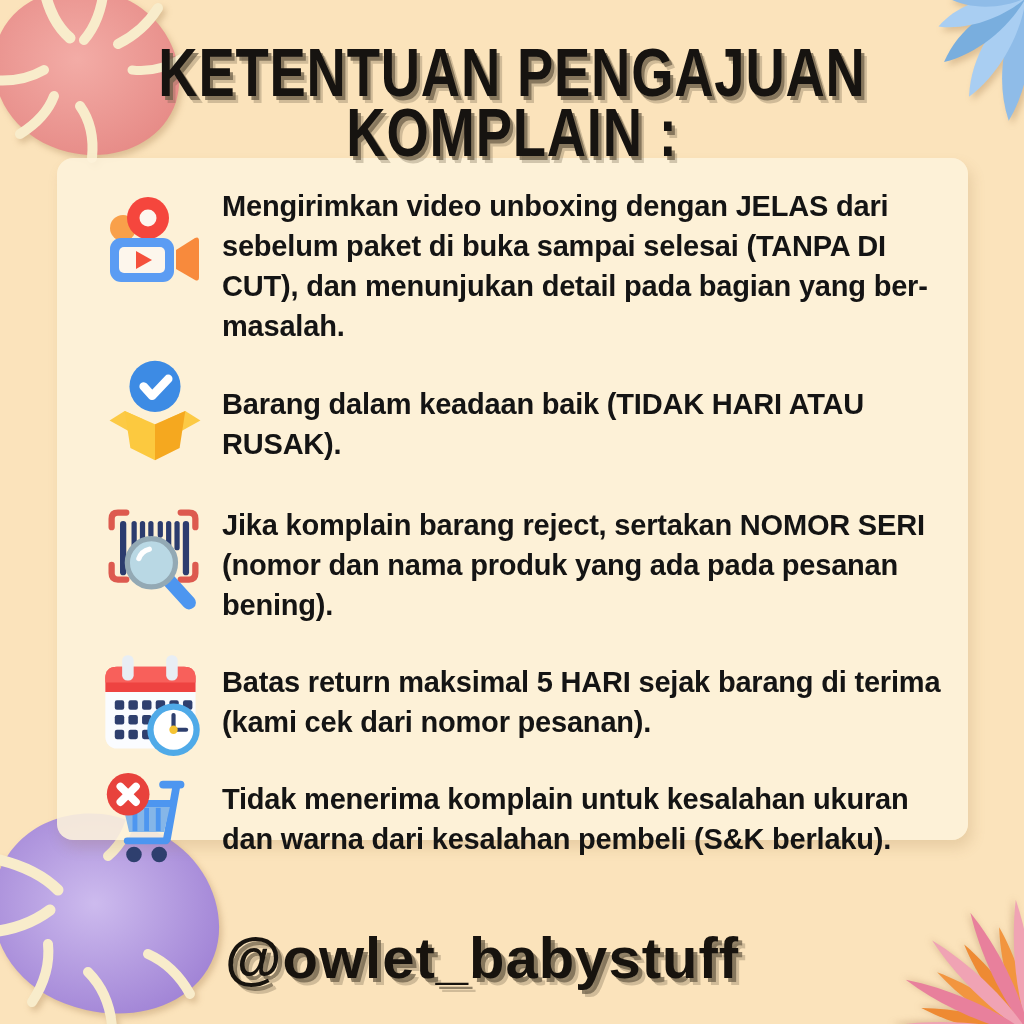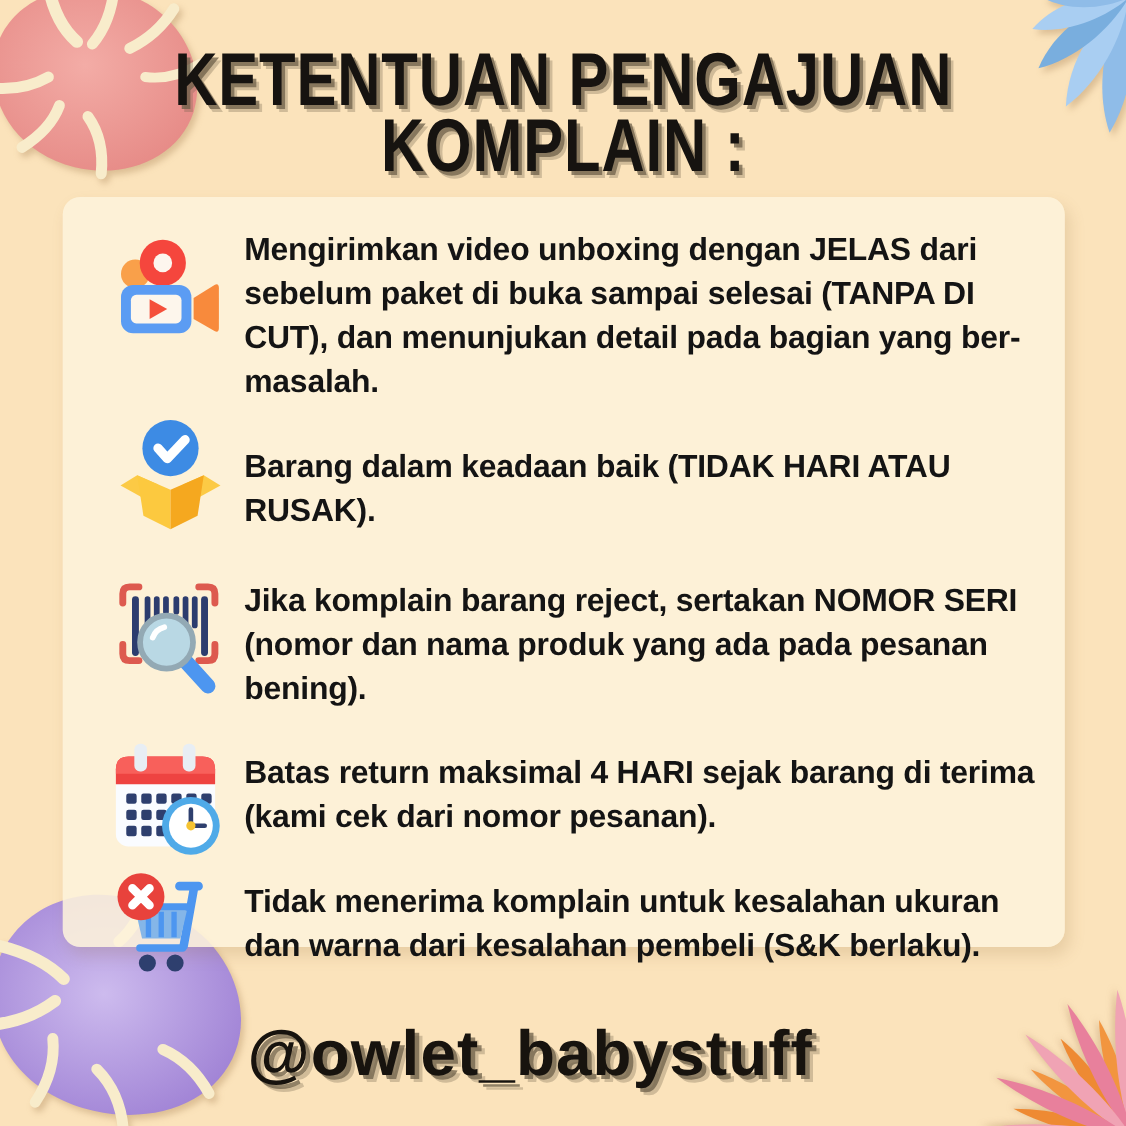--- a/index.html
+++ b/index.html
@@ -14,21 +14,21 @@
   .leaf.br{right:-14px;bottom:-14px;width:200px;height:175px;z-index:1;filter:drop-shadow(-3px -2px 3px rgba(150,105,60,.28));}
 
   
   .title{position:absolute;top:42px;left:0;width:1024px;z-index:3;
          text-align:center;font-weight:bold;color:#161310;
          font-size:68px;line-height:60px;letter-spacing:1px;
          transform:scaleX(.80);transform-origin:50% 50%;
          text-shadow:4px 4px 0 rgba(110,96,74,.75),7px 7px 0 rgba(110,96,74,.30);}
 
   
-  .panel{position:absolute;left:57px;top:179px;width:911px;height:682px;z-index:2;
+  .panel{position:absolute;left:57px;top:158px;width:911px;height:682px;z-index:2;
          background:rgba(253,242,219,.88);border-radius:16px;
          box-shadow:4px 8px 14px rgba(150,110,60,.18);}
   .rule{position:absolute;left:0;width:100%;}
   .rule-icon{position:absolute;}
   .rule-text{position:absolute;left:165px;width:780px;
              font-size:29px;line-height:40px;font-weight:bold;color:#141414;
              white-space:pre-line;letter-spacing:-0.2px;}
 
   
   .handle{position:absolute;top:924px;left:0;width:1024px;z-index:3;
@@ -212,21 +212,21 @@
           <rect x="15" y="76" width="9" height="9" rx="2"></rect>
             <rect x="28" y="76" width="9" height="9" rx="2"></rect>
           <rect x="41" y="76" width="9" height="9" rx="2"></rect>
         </g>
         <circle cx="71" cy="76" r="25" fill="#4FAAE8"></circle>
         <circle cx="71" cy="76" r="19" fill="#FFFFFF"></circle>
         <line x1="71" y1="76" x2="71" y2="62" stroke="#2E3F6E" stroke-width="4" stroke-linecap="round"></line>
         <line x1="71" y1="76" x2="83" y2="76" stroke="#2E3F6E" stroke-width="4" stroke-linecap="round"></line>
         <circle cx="71" cy="76" r="4" fill="#F5C332"></circle>
       </svg>
-      <div class="rule-text" style="top:504px">Batas return maksimal 4 HARI sejak barang di terima
+      <div class="rule-text" style="top:504px">Batas return maksimal 5 HARI sejak barang di terima
 (kami cek dari nomor pesanan).</div>
     </div>
 
     <div class="rule">
       <svg class="rule-icon" style="left:44px;top:613px;width:97px;height:97px" viewBox="0 0 100 100">
         <path d="M64,14 h18 M78,14 L68,70" stroke="#4D96F0" stroke-width="8" stroke-linecap="round" fill="none"></path>
         <rect x="20" y="30" width="54" height="7" rx="3.5" fill="#4D96F0"></rect>
         <polygon points="23,37 71,37 65,63 29,63" fill="#85B6E8"></polygon>
         <g stroke="#4D96F0" stroke-width="5">
           <line x1="35" y1="38" x2="35" y2="62"></line>

